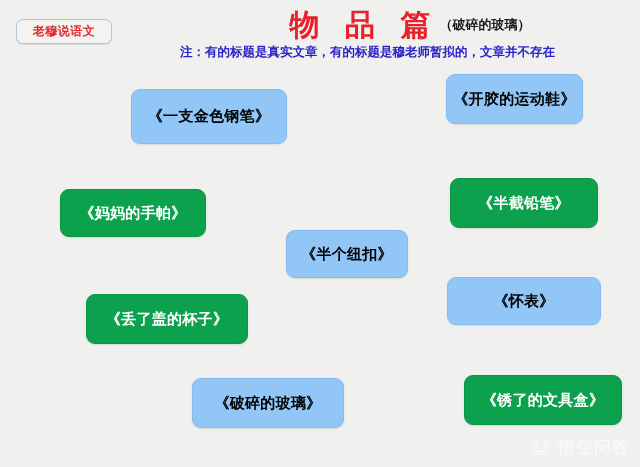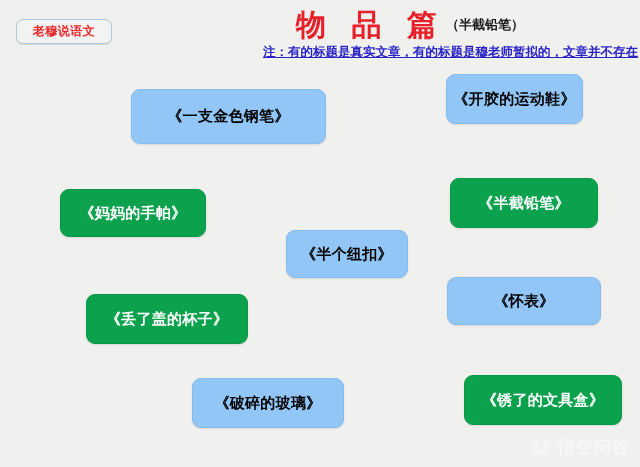--- a/index.html
+++ b/index.html
@@ -68,27 +68,26 @@
     font-size: 13px;
     font-weight: bold;
     vertical-align: baseline;
     font-family: "Liberation Serif", "DejaVu Serif", serif;
   }
   .note {
     position: absolute;
     left: 180px;
     top: 44px;
     width: 458px;
-    text-align: right;
+    text-align: left;
     color: #2a24c8;
     font-size: 12.5px;
     font-weight: bold;
     white-space: nowrap;
     font-family: "Liberation Serif", "DejaVu Serif", serif;
-    text-decoration: underline;
   }
 
   
   .card {
     position: absolute;
     box-sizing: border-box;
     border-radius: 9px;
     display: flex;
     align-items: center;
     justify-content: center;
@@ -135,27 +134,27 @@
 </head>
 <body>
 
 <div id="stage">
 
   <div class="badge">
     <span class="badge-label">老穆说语文</span>
   </div>
 
   <div class="heading">
-    <span class="heading-main">物 品 篇</span><span class="heading-sub">（半截铅笔）</span>
+    <span class="heading-main">物 品 篇</span><span class="heading-sub">（破碎的玻璃）</span>
   </div>
 
   <div class="note">注：有的标题是真实文章，有的标题是穆老师暂拟的，文章并不存在</div>
 
   <div id="cards-layer">
-      <div class="card blue" style="left: 131px; top: 89px; width: 195px; height: 55px;">
+      <div class="card blue" style="left: 131px; top: 89px; width: 156px; height: 55px;">
         <span class="card-label">《一支金色钢笔》</span>
       </div>
       <div class="card blue" style="left: 446px; top: 74px; width: 137px; height: 50px;">
         <span class="card-label">《开胶的运动鞋》</span>
       </div>
       <div class="card green" style="left: 60px; top: 189px; width: 146px; height: 48px;">
         <span class="card-label">《妈妈的手帕》</span>
       </div>
       <div class="card green" style="left: 450px; top: 178px; width: 148px; height: 50px;">
         <span class="card-label">《半截铅笔》</span>

